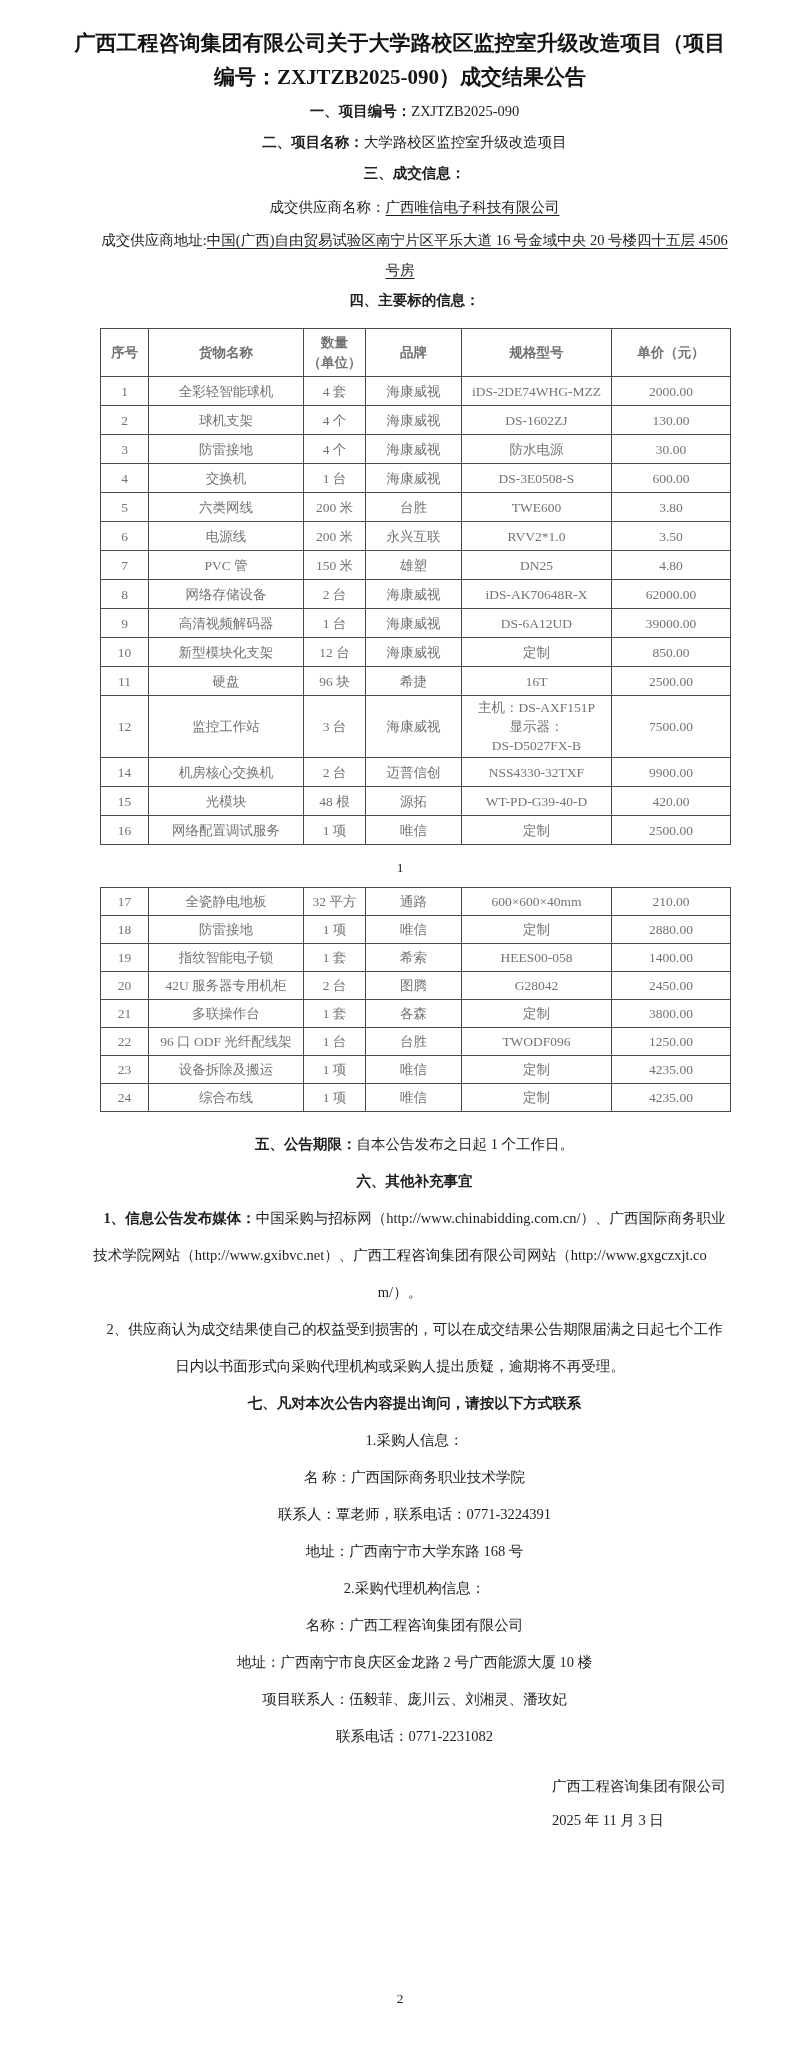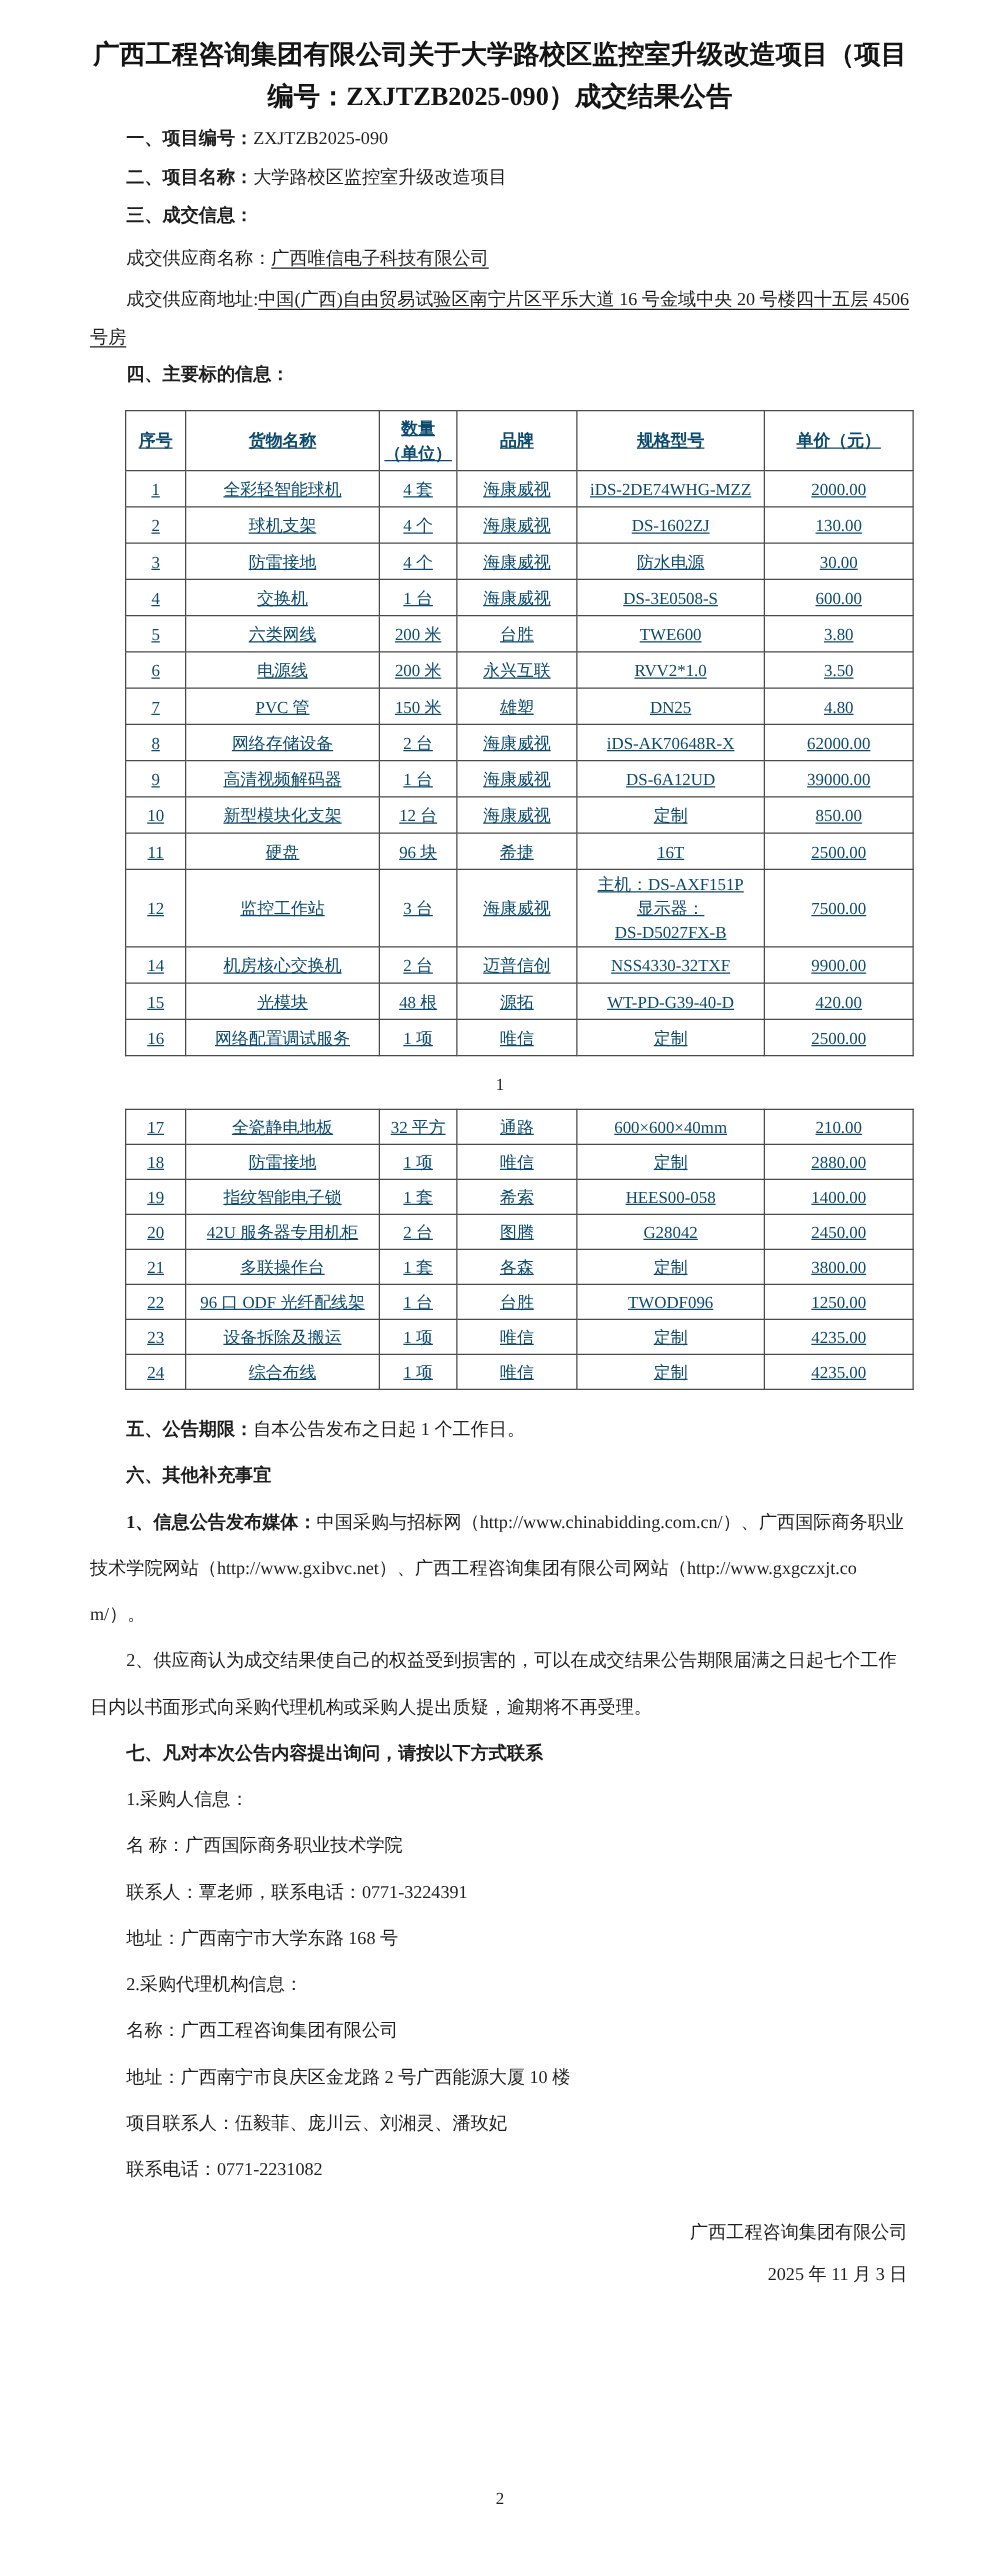--- a/index.html
+++ b/index.html
@@ -14,28 +14,28 @@
     font-family:"Liberation Serif","DejaVu Serif",serif;
     font-size:14.5px;
     display:flex;flex-direction:column;
     overflow:hidden;
   }
   .doc-title{
     font-size:21px;font-weight:bold;line-height:34px;
     text-align:center;color:#141414;margin:0 0 2px 0;
   }
   p{margin:0;line-height:31px;}
-  .ind{text-indent:2em;}
+  .ind{text-indent:2em;text-align:center;}
   b,.bold{font-weight:bold;}
   .u{text-decoration:underline;text-underline-offset:3px;}
   .award p{line-height:30px;margin-top:3px;}
   table{
     border-collapse:collapse;table-layout:fixed;
     width:630px;margin-left:28px;
-    font-size:13.5px;color:#0c4a6e;text-decoration:underline;
+    font-size:13.5px;color:#737373;
   }
   .tbl1{margin-top:12px;}
   .tbl2{margin-top:4px;}
   th,td{
     border:1px solid #4a4a4a;
     text-align:center;vertical-align:middle;
     padding:2px 3px;box-sizing:border-box;
     white-space:pre-line;overflow:hidden;
     font-weight:normal;
   }
@@ -49,21 +49,21 @@
   .c-spec{width:150px;}
   .c-price{width:119px;}
   .pagenum{text-align:center;line-height:30px;font-size:13.5px;}
   .pn1{margin-top:8px;margin-bottom:0;}
   .pn2{margin-top:auto;margin-bottom:0;}
   .sec2{line-height:37px;}
   .sec2-first{margin-top:14px;}
   .wrapall{word-break:break-all;}
   .signature{
     margin-top:14px;margin-left:auto;margin-right:2px;
-    width:max-content;text-align:right;line-height:34px;
+    width:max-content;text-align:left;line-height:34px;
   }
   .signature .sig-name{display:block;}
   .signature .sig-date{display:block;}
 </style>
 </head>
 <body>
 
 <div class="page">
 
   <h1 class="doc-title">广西工程咨询集团有限公司关于大学路校区监控室升级改造项目（项目编号：ZXJTZB2025-090）成交结果公告</h1>

